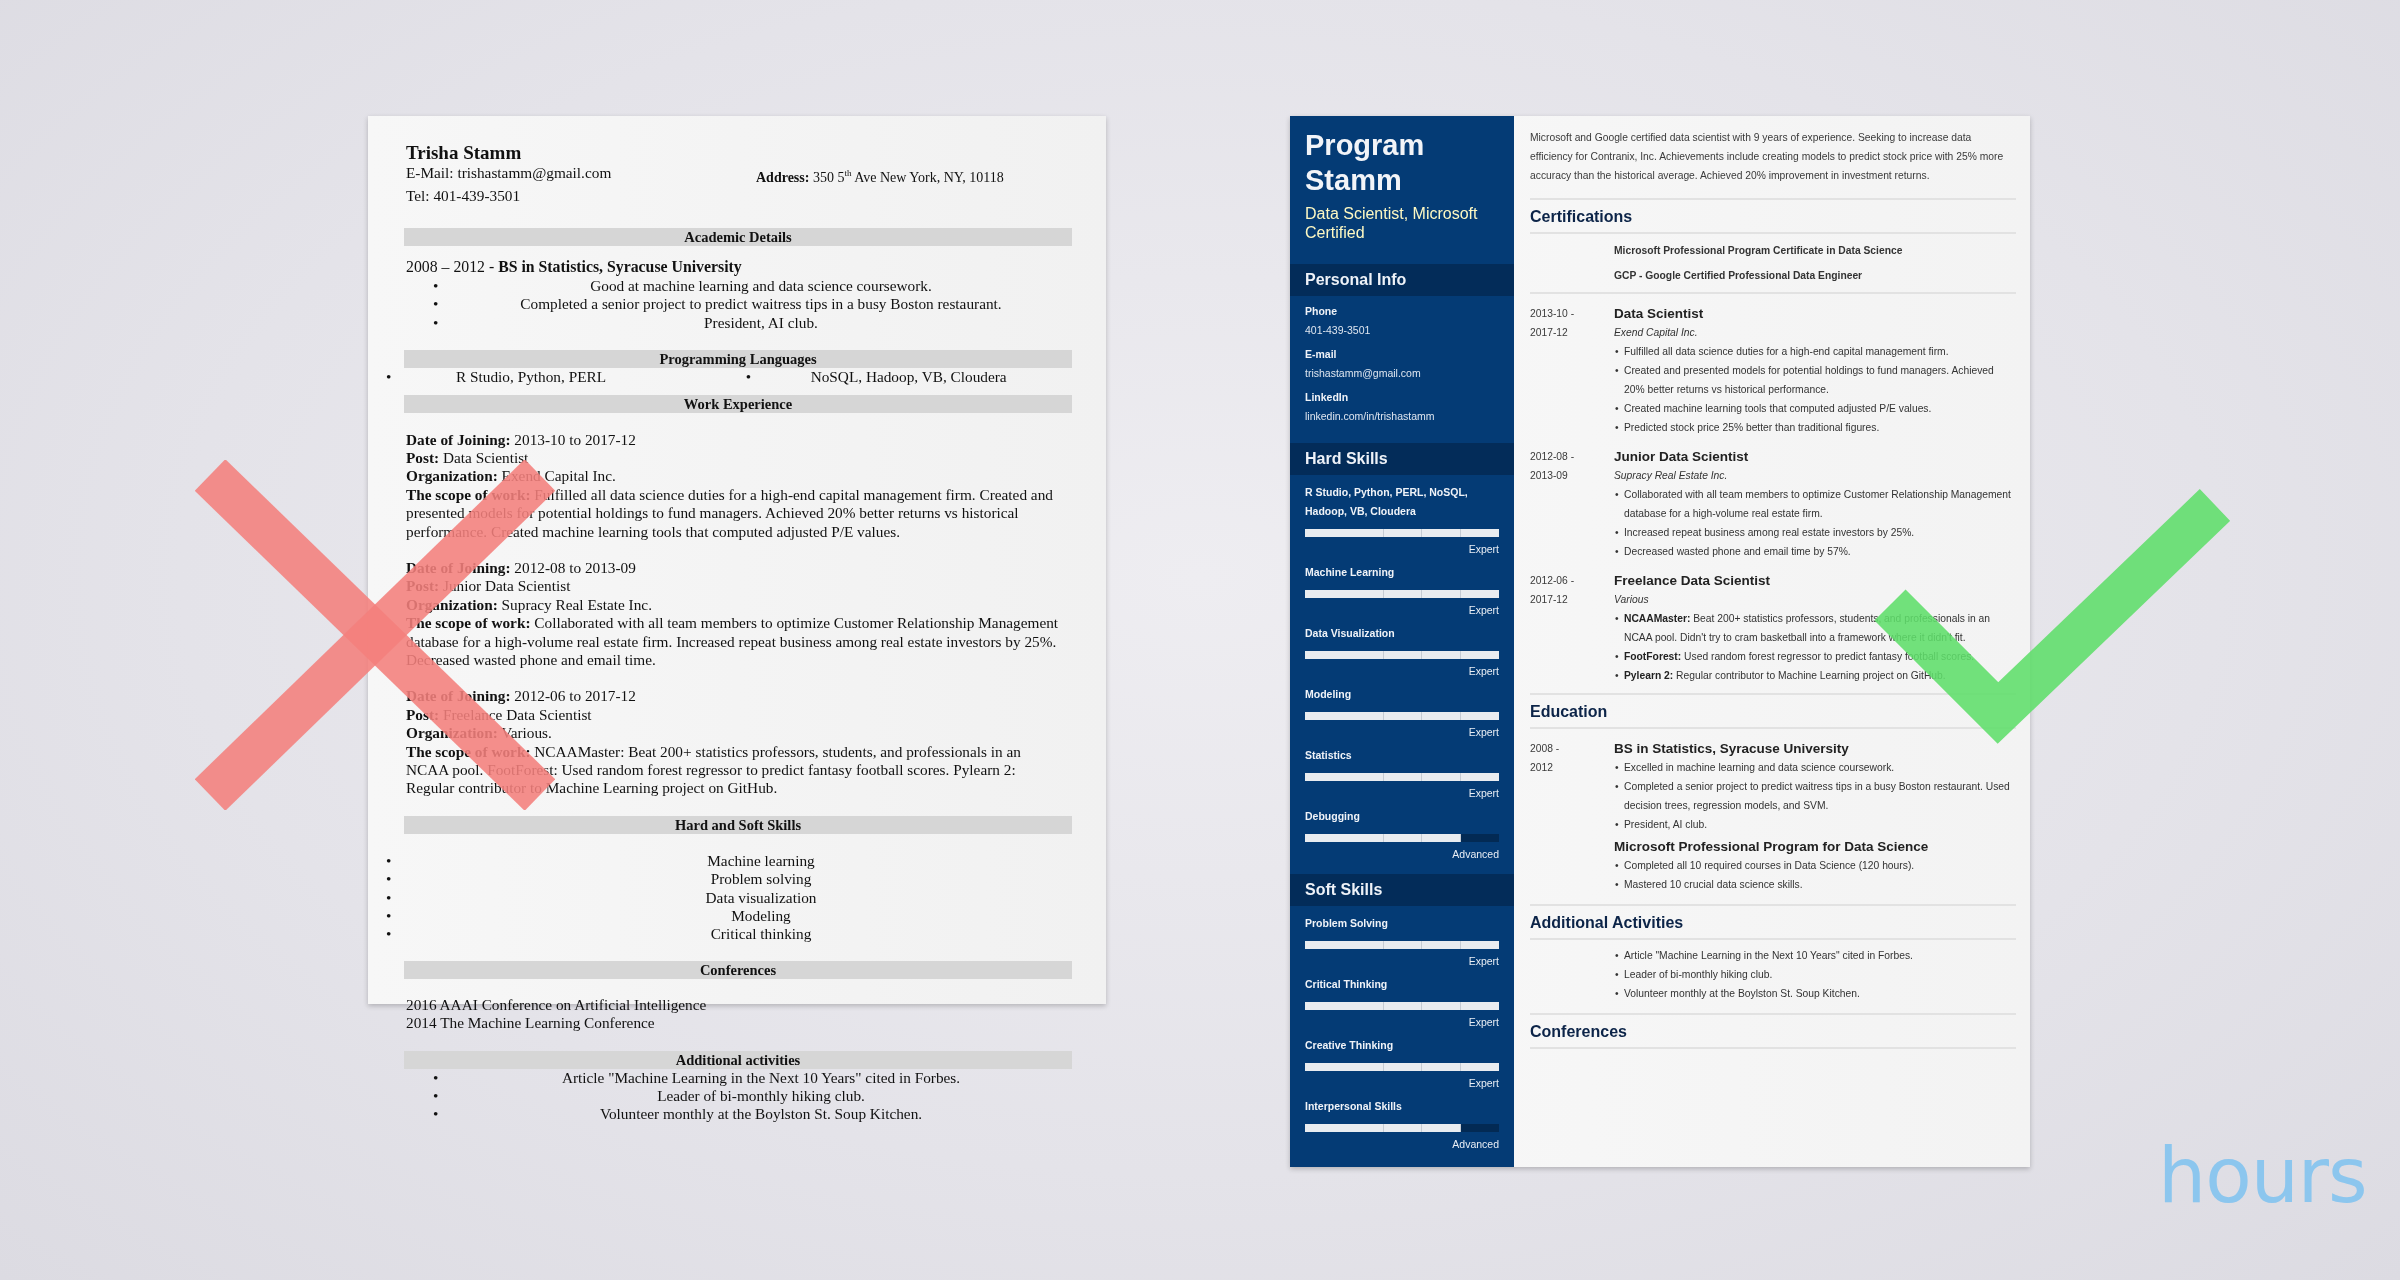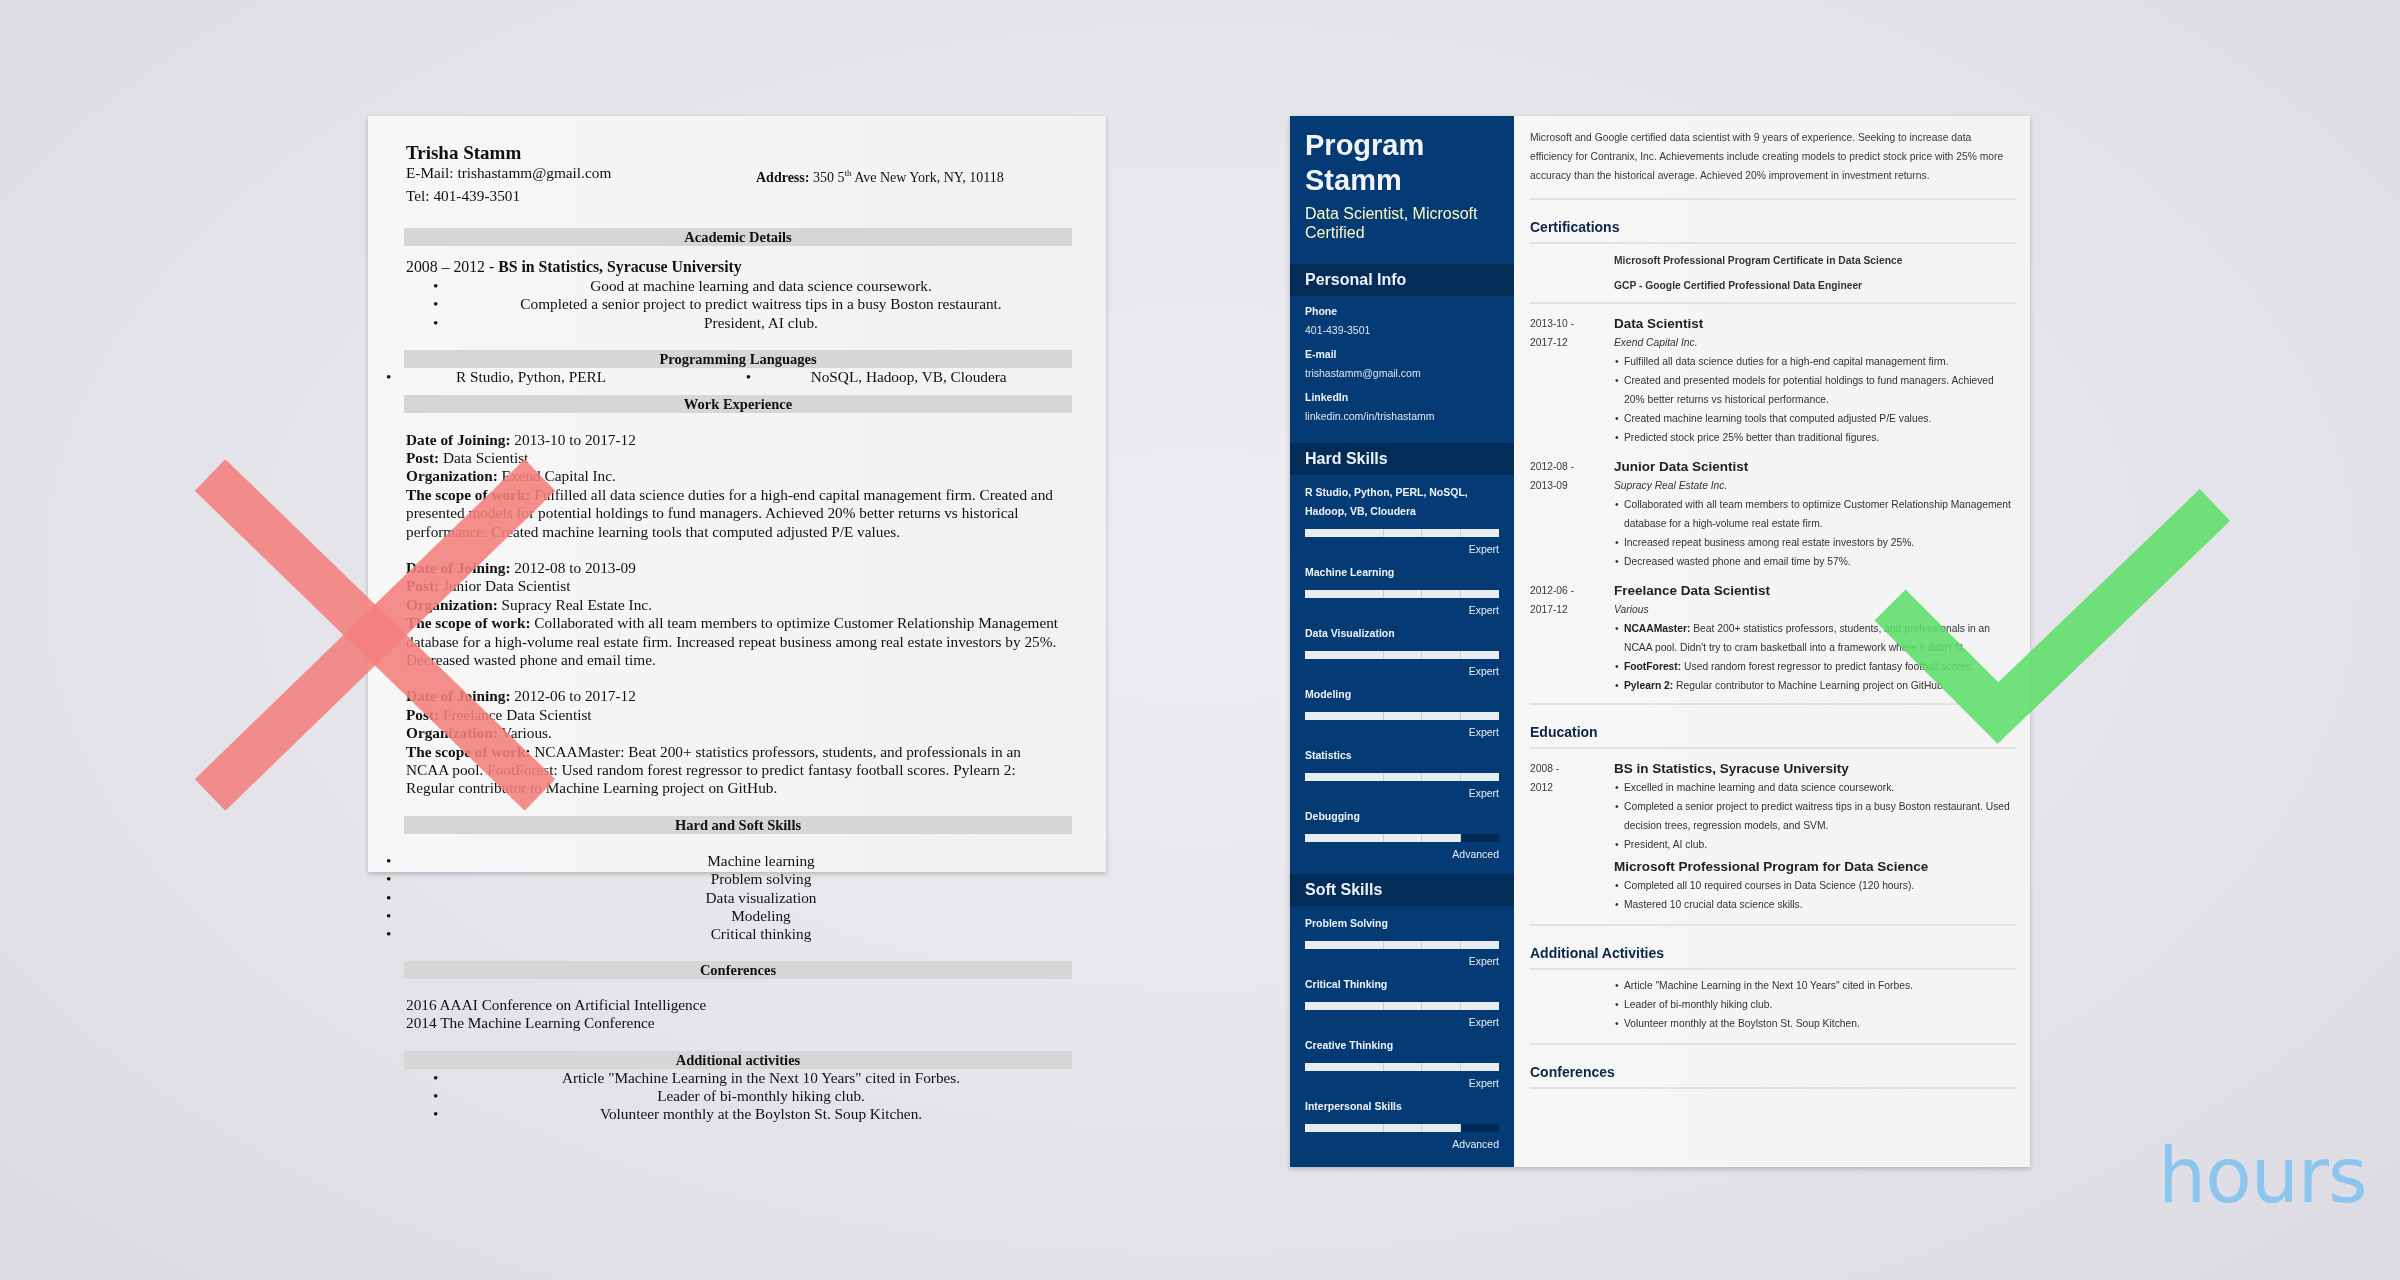--- a/index.html
+++ b/index.html
@@ -5,21 +5,21 @@
   * { box-sizing: border-box; margin: 0; padding: 0; }
   html, body { width: 2400px; height: 1280px; overflow: hidden; }
   body {
     background: radial-gradient(ellipse at 50% 45%, #eeedf1 0%, #e4e3e9 60%, #dcdbe2 100%);
     position: relative;
     font-family: "Liberation Sans", sans-serif;
   }
 
   
   .page-left {
-    position: absolute; left: 368px; top: 116px; width: 738px; height: 756px;
+    position: absolute; left: 368px; top: 116px; width: 738px; height: 888px;
     background: linear-gradient(90deg, #f7f7f7 0%, #f4f4f4 50%, #f1f1f1 100%);
     box-shadow: 0 2px 5px rgba(0,0,0,0.22);
     font-family: "Liberation Serif", serif; color: #111;
     font-size: 15.3px; line-height: 18.4px;
   }
   .pl-inner { position: absolute; left: 38px; top: 26px; width: 660px; }
   .pl-name { font-weight: bold; font-size: 19px; line-height: 22px; }
   .pl-contact-row { display: flex; }
   .pl-contact-row .c1 { width: 350px; }
   .pl-addr b { font-weight: bold; }
@@ -67,22 +67,22 @@
   .skill .sname { font-size: 10.5px; font-weight: bold; color: #f0f3f8; line-height: 19px; }
   .skill .bar { height: 8px; background: #032a54; position: relative; margin-top: 8px; }
   .skill .bar .fill { position: absolute; left: 0; top: 0; height: 100%; background: #e9ecf0; }
   .skill .bar .tick { position: absolute; top: 0; width: 1px; height: 100%; background: #c6ccd4; }
   .skill .level { text-align: right; font-size: 10.5px; color: #e9eef5; margin-top: 6px; }
 
   .main { position: absolute; left: 240px; top: 12px; width: 486px; }
   .summary { font-size: 10.3px; line-height: 19px; color: #3a3a3a; }
   .r-sect { border-top: 2px solid #e2e2e2; margin-top: 13px; }
   .r-sect-title {
-    font-size: 14px; font-weight: bold; color: #0c2448; line-height: 22px;
-    padding-top: 16px; padding-bottom: 4px; border-bottom: 2px solid #e2e2e2;
+    font-size: 16px; font-weight: bold; color: #0c2448; line-height: 22px;
+    padding-top: 6px; padding-bottom: 4px; border-bottom: 2px solid #e2e2e2;
   }
   .entry { display: flex; margin-top: 10px; }
   .entry .date { width: 84px; font-size: 10.3px; line-height: 19px; color: #3a3a3a; flex-shrink: 0; }
   .entry .body { flex: 1; }
   .e-title { font-size: 13.5px; font-weight: bold; color: #222; line-height: 19px; }
   .e-org { font-size: 10.3px; font-style: italic; color: #333; line-height: 19px; }
   .r-list { list-style: none; }
   .r-list li { position: relative; padding-left: 10px; font-size: 10.3px; line-height: 19px; color: #333; }
   .r-list li::before { content: "\2022"; position: absolute; left: 1px; top: 0; }
   .r-list li b { color: #222; }

